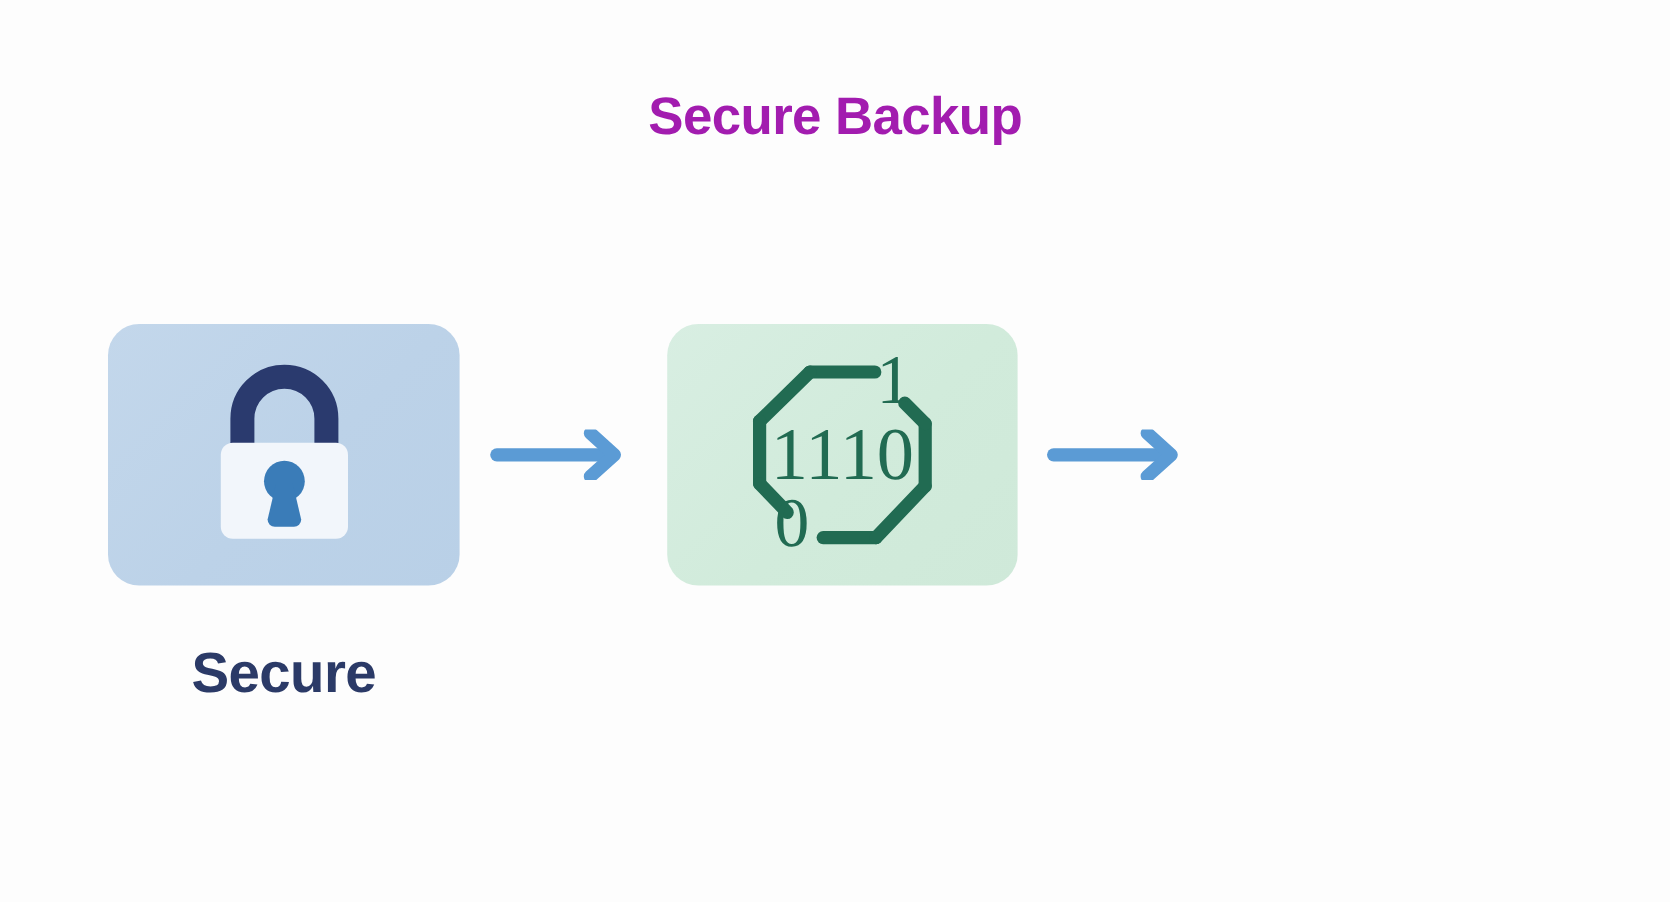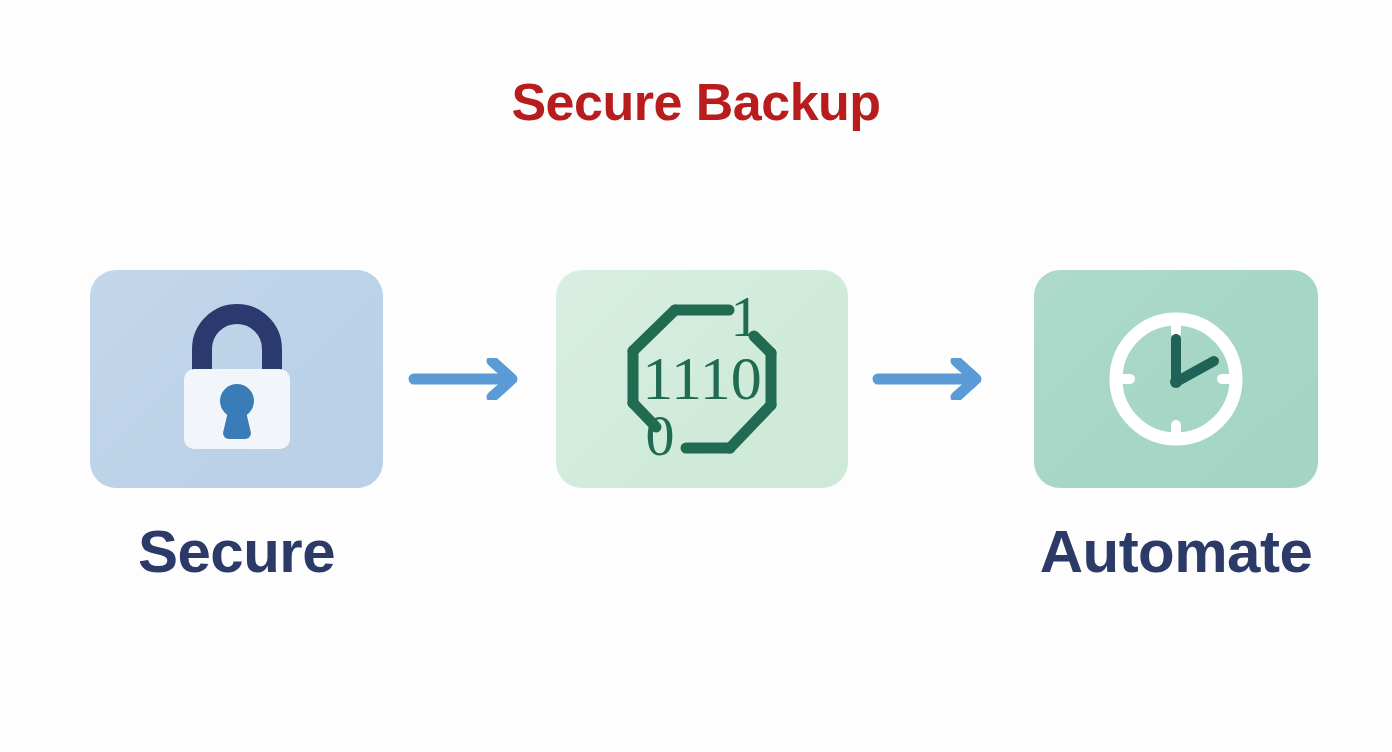--- a/index.html
+++ b/index.html
@@ -21,24 +21,24 @@
     background: #fdfdfd;
   }
 
   
   .title {
     position: absolute;
     left: 0;
     top: 76px;
     width: 1392px;
     text-align: center;
-    font-size: 52px;
+    font-size: 44px;
     font-weight: bold;
     letter-spacing: -0.5px;
-    color: #b91c1c;
+    color: #a21caf;
     line-height: 1;
     white-space: nowrap;
   }
 
   
   .steps {
     position: absolute;
     left: 0;
     top: 270px;
     width: 1392px;
@@ -67,23 +67,23 @@
 
   .card svg {
     position: absolute;
     left: 50%;
     top: 50%;
     transform: translate(-50%, -50%);
     display: block;
   }
 
   .step-label {
-    margin-top: 32px;
+    margin-top: 48px;
     text-align: center;
-    font-size: 60px;
+    font-size: 47px;
     font-weight: bold;
     letter-spacing: -0.5px;
     color: #2b3a67;
     line-height: 1.05;
     white-space: nowrap;
   }
 
   
   .arrow {
     position: absolute;
@@ -129,39 +129,20 @@
             <path d="M157 114 L157 62"></path>
             <path d="M157 62 L140 45"></path>
           </g>
           <text x="131" y="45" font-family="'Liberation Serif', serif" font-size="58" fill="#216b52" text-anchor="middle">1</text>
           <text x="88" y="108" font-family="'Liberation Serif', serif" font-size="62" fill="#216b52" text-anchor="middle">1110</text>
           <text x="46" y="164" font-family="'Liberation Serif', serif" font-size="58" fill="#216b52" text-anchor="middle">0</text>
         </svg>
       </div>
     </div>
 
-    <div class="step step-3">
-      <div class="card card-3">
-        <svg width="150" height="150" viewBox="0 0 150 150">
-          <circle cx="75" cy="75" r="60" fill="none" stroke="#ffffff" stroke-width="13"></circle>
-          <g stroke="#ffffff" stroke-width="10" stroke-linecap="round">
-            <line x1="75" y1="17" x2="75" y2="29"></line>
-            <line x1="75" y1="121" x2="75" y2="133"></line>
-            <line x1="17" y1="75" x2="29" y2="75"></line>
-            <line x1="121" y1="75" x2="133" y2="75"></line>
-          </g>
-          <g stroke="#1f6357" stroke-width="10" stroke-linecap="round">
-            <line x1="75" y1="78" x2="75" y2="35"></line>
-            <line x1="75" y1="78" x2="113" y2="57"></line>
-          </g>
-          <circle cx="75" cy="78" r="6" fill="#1f6357"></circle>
-        </svg>
-      </div>
-      <div class="step-label">Automate</div>
-    </div>
 
   </div>
 
   <div class="arrow arrow-1">
     <svg width="118" height="42" viewBox="0 0 118 42">
       <g fill="none" stroke="#5b9bd5" stroke-width="11" stroke-linecap="round" stroke-linejoin="round">
         <line x1="6" y1="21" x2="100" y2="21"></line>
         <polyline points="84,3 104,21 84,39"></polyline>
       </g>
     </svg>

